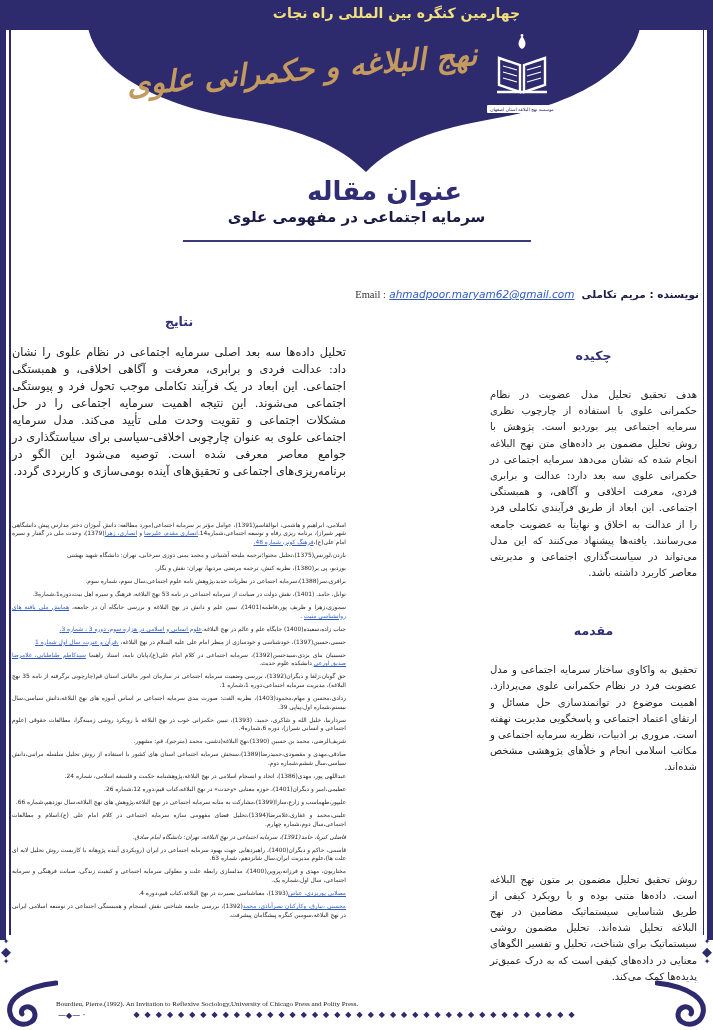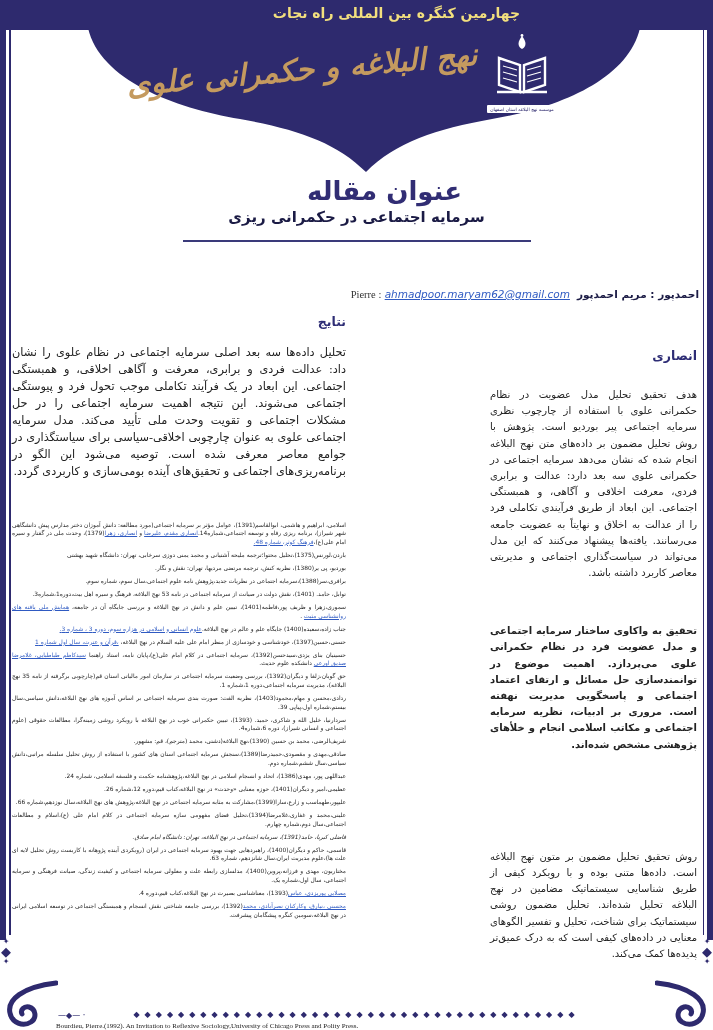--- a/index.html
+++ b/index.html
@@ -24,32 +24,32 @@
   .title-rule{position:absolute;top:240px;left:183px;width:348px;height:1.5px;background:#3a3a7a;}
   
   .author-row{position:absolute;top:288px;right:14px;direction:rtl;font-size:10.5px;
       display:flex;align-items:baseline;gap:7px;color:#222;}
   .author-name{font-weight:bold;color:#1b1b45;}
   .email-label{font-family:"Liberation Serif","DejaVu Serif",serif;color:#333;direction:ltr;}
   .email-link{color:#2f5ac2;text-decoration:underline;direction:ltr;unicode-bidi:embed;cursor:pointer;font-style:italic;}
   
   .col-right{position:absolute;top:348px;right:16px;width:207px;direction:rtl;}
   .col-left{position:absolute;top:314px;left:12px;width:334px;direction:rtl;}
-  h2.sec{font-size:12.5px;font-weight:bold;color:#2e2d75;margin:0 0 24px 0;}
+  h2.sec{font-size:12.5px;font-weight:bold;color:#2e2d75;text-align:center;margin:0 0 24px 0;}
   .col-left h2.sec{margin-bottom:16px;}
   p.body{font-size:10px;line-height:1.62;text-align:justify;color:#222;margin:0 0 42px 0;}
-  p.body.intro{margin-bottom:96px;font-weight:bold;}
+  p.body.intro{margin-bottom:96px;}
   p.body.method{margin-bottom:0;}
   p.results{font-size:11.3px;line-height:1.5;text-align:justify;color:#222;margin:0 0 40px 0;}
   .refs{margin-top:22px;}
   p.ref{font-size:5.9px;line-height:1.45;text-align:justify;color:#222;margin:0 0 4.5px 0;}
   .ref-link{color:#2f5ac2;text-decoration:underline;cursor:pointer;}
   .ref-italic{font-style:italic;}
   
-  .footer-citation{position:absolute;top:1022px;left:56px;width:420px;direction:ltr;
+  .footer-citation{position:absolute;top:1000px;left:56px;width:420px;direction:ltr;
       font-family:"Liberation Serif","DejaVu Serif",serif;font-size:7px;color:#222;}
   .footer-flourish{position:absolute;top:1011px;left:58px;font-size:8px;color:#2e2a6e;direction:ltr;}
   
   .bar{position:absolute;top:26px;width:6px;height:914px;background:#2e2a6e;}
   .bar.l{left:0;} .bar.r{right:0;}
   .thinline{position:absolute;top:30px;width:1.5px;height:905px;background:#2e2a6e;}
   .thinline.l{left:9px;} .thinline.r{right:9px;}
   .finial{position:absolute;top:938px;width:18px;display:flex;flex-direction:column;
       align-items:center;color:#2e2a6e;line-height:0.95;}
   .finial.l{left:-3px;} .finial.r{right:-3px;}
@@ -82,35 +82,36 @@
       <circle cx="35" cy="1.5" r="1.4" fill="#fff"></circle>
       <path d="M12,24 L33,31 L33,58 L12,51 Z" fill="none" stroke="#fff" stroke-width="2.4"></path>
       <path d="M58,24 L37,31 L37,58 L58,51 Z" fill="none" stroke="#fff" stroke-width="2.4"></path>
       <path d="M16,32 L30,36 M16,38 L30,42 M16,44 L30,48 M40,36 L54,32 M40,42 L54,38 M40,48 L54,44" stroke="#fff" stroke-width="1.2"></path>
       <path d="M10,58 L60,58" stroke="#fff" stroke-width="2.4"></path>
     </svg>
     <span class="logo-caption">موسسه نهج البلاغه استان اصفهان</span>
   </div>
 
   <div class="article-title-label">عنوان مقاله</div>
-  <div class="article-title">سرمایه اجتماعی در حکمرانی ریزی</div>
+  <div class="article-title">سرمایه اجتماعی در مفهومی علوی</div>
   <div class="title-rule"></div>
 
   <div class="author-row">
-    <span class="author-name">احمدپور : مریم احمدپور</span>
+    <span class="author-name">نویسنده : مریم تکاملی</span>
     <span>
-      <span class="email-label">Pierre :</span>
+      <span class="email-label">Email :</span>
       <a class="email-link">ahmadpoor.maryam62@gmail.com</a>
     </span>
   </div>
 
   <section class="col-right">
-    <h2 class="sec">انصاری</h2>
+    <h2 class="sec">چکیده</h2>
     <p class="body">هدف تحقیق تحلیل مدل عضویت در نظام حکمرانی علوی با استفاده از چارچوب نظری سرمایه اجتماعی پیر بوردیو است. پژوهش با روش تحلیل مضمون بر داده‌های متن نهج البلاغه انجام شده که نشان می‌دهد سرمایه اجتماعی در حکمرانی علوی سه بعد دارد: عدالت و برابری فردی، معرفت اخلاقی و آگاهی، و همبستگی اجتماعی. این ابعاد از طریق فرآیندی تکاملی فرد را از عدالت به اخلاق و نهایتاً به عضویت جامعه می‌رسانند. یافته‌ها پیشنهاد می‌کنند که این مدل می‌تواند در سیاست‌گذاری اجتماعی و مدیریتی معاصر کاربرد داشته باشد.</p>
 
+    <h2 class="sec">مقدمه</h2>
     <p class="body intro">تحقیق به واکاوی ساختار سرمایه اجتماعی و مدل عضویت فرد در نظام حکمرانی علوی می‌پردازد. اهمیت موضوع در توانمندسازی حل مسائل و ارتقای اعتماد اجتماعی و پاسخگویی مدیریت نهفته است. مروری بر ادبیات، نظریه سرمایه اجتماعی و مکاتب اسلامی انجام و خلأهای پژوهشی مشخص شده‌اند.</p>
 
     <p class="body method">روش تحقیق تحلیل مضمون بر متون نهج البلاغه است. داده‌ها متنی بوده و با رویکرد کیفی از طریق شناسایی سیستماتیک مضامین در نهج البلاغه تحلیل شده‌اند. تحلیل مضمون روشی سیستماتیک برای شناخت، تحلیل و تفسیر الگوهای معنایی در داده‌های کیفی است که به درک عمیق‌تر پدیده‌ها کمک می‌کند.</p>
   </section>
 
   <section class="col-left">
     <h2 class="sec">نتایج</h2>
     <p class="results">تحلیل داده‌ها سه بعد اصلی سرمایه اجتماعی در نظام علوی را نشان داد: عدالت فردی و برابری، معرفت و آگاهی اخلاقی، و همبستگی اجتماعی. این ابعاد در یک فرآیند تکاملی موجب تحول فرد و پیوستگی اجتماعی می‌شوند. این نتیجه اهمیت سرمایه اجتماعی را در حل مشکلات اجتماعی و تقویت وحدت ملی تأیید می‌کند. مدل سرمایه اجتماعی علوی به عنوان چارچوبی اخلاقی-سیاسی برای سیاستگذاری در جوامع معاصر معرفی شده است. توصیه می‌شود این الگو در برنامه‌ریزی‌های اجتماعی و تحقیق‌های آینده بومی‌سازی و کاربردی گردد.</p>
 
     <div class="refs">

